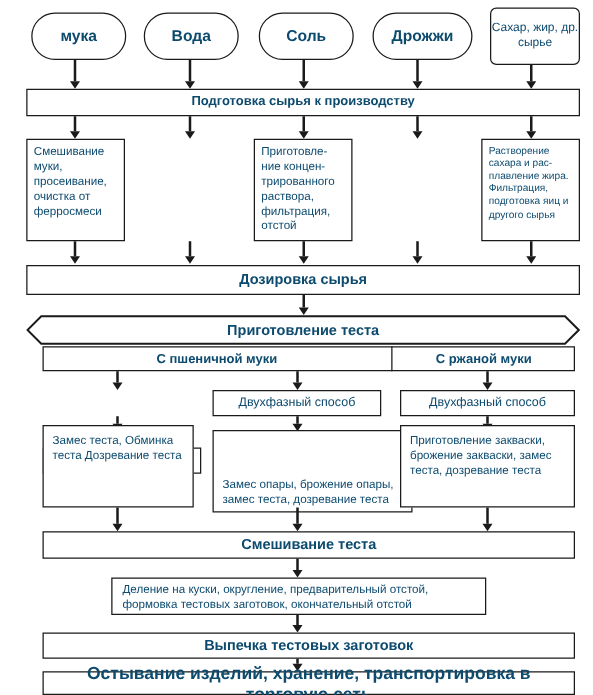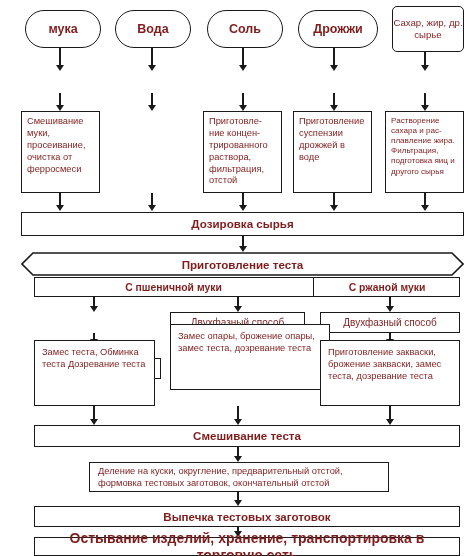--- a/index.html
+++ b/index.html
@@ -6,21 +6,21 @@
     margin: 0;
     padding: 0;
     background: #ffffff;
   }
   #canvas {
     position: relative;
     width: 474px;
     height: 556px;
     background: #ffffff;
     font-family: "Liberation Sans", "DejaVu Sans", sans-serif;
-    color: #7f1d1d;
+    color: #0c4a6e;
     overflow: hidden;
   }
   .node {
     position: absolute;
     box-sizing: border-box;
     border: 1.3px solid #1a1a1a;
     background: #ffffff;
     display: flex;
     align-items: center;
     justify-content: center;
@@ -151,20 +151,23 @@
   </div>
   <div class="arrow" style="left:333px; top:48px;">
     <div class="shaft" style="height:17px;"></div>
       <div class="head" style="top:17px;"></div>
   </div>
   <div class="arrow" style="left:424px; top:52px;">
     <div class="shaft" style="height:13px;"></div>
       <div class="head" style="top:13px;"></div>
   </div>
 
+  <div class="node band-plain" style="left:21px; top:71px; width:443px; height:22px;">
+    <span>Подготовка   сырья  к  производству</span>
+  </div>
 
   <div class="arrow" style="left:59px; top:93px;">
     <div class="shaft" style="height:12px;"></div>
       <div class="head" style="top:12px;"></div>
   </div>
   <div class="arrow" style="left:151px; top:93px;">
     <div class="shaft" style="height:12px;"></div>
       <div class="head" style="top:12px;"></div>
   </div>
   <div class="arrow" style="left:242px; top:93px;">
@@ -178,23 +181,20 @@
   <div class="arrow" style="left:424px; top:93px;">
     <div class="shaft" style="height:12px;"></div>
       <div class="head" style="top:12px;"></div>
   </div>
 
   <div class="node proc" style="left:21px; top:111px; width:79px; height:82px;">
     <span>Смешивание муки, просеивание, очистка от ферросмеси</span>
   </div>
   <div class="node proc" style="left:203px; top:111px; width:79px; height:82px;">
     <span>Приготовле-ние концен-трированного раствора, фильтрация, отстой</span>
-  </div>
-  <div class="node proc" style="left:293px; top:111px; width:79px; height:82px;">
-    <span>Приготовление суспензии дрожжей в воде</span>
   </div>
   <div class="node proc" style="left:385px; top:111px; width:79px; height:82px; font-size:8.1px; line-height:1.25;">
     <span>Растворение сахара и рас-плавление жира. Фильтрация, подготовка яиц и другого сырья</span>
   </div>
 
   <div class="arrow" style="left:59px; top:193px;">
     <div class="shaft" style="height:12px;"></div>
       <div class="head" style="top:12px;"></div>
   </div>
   <div class="arrow" style="left:151px; top:193px;">
@@ -271,21 +271,21 @@
       <div class="head" style="top:6px;"></div>
   </div>
   <div class="arrow" style="left:389px; top:333px;">
     <div class="shaft" style="height:6px;"></div>
       <div class="head" style="top:6px;"></div>
   </div>
 
   <div class="node detail" style="left:34px; top:340px; width:121px; height:66px;">
     <span>Замес теста, Обминка теста Дозревание теста</span>
   </div>
-  <div class="node detail" style="left:170px; top:324px; width:160px; height:66px;">
+  <div class="node detail" style="left:170px; top:344px; width:160px; height:66px;align-items:flex-end;">
     <span>Замес опары, брожение опары, замес теста, дозревание теста</span>
   </div>
   <div class="node detail" style="left:320px; top:340px; width:140px; height:66px;">
     <span>Приготовление закваски, брожение закваски, замес теста, дозревание теста</span>
   </div>
 
   <div class="arrow" style="left:93px; top:406px;">
     <div class="shaft" style="height:13px;"></div>
       <div class="head" style="top:13px;"></div>
   </div>

